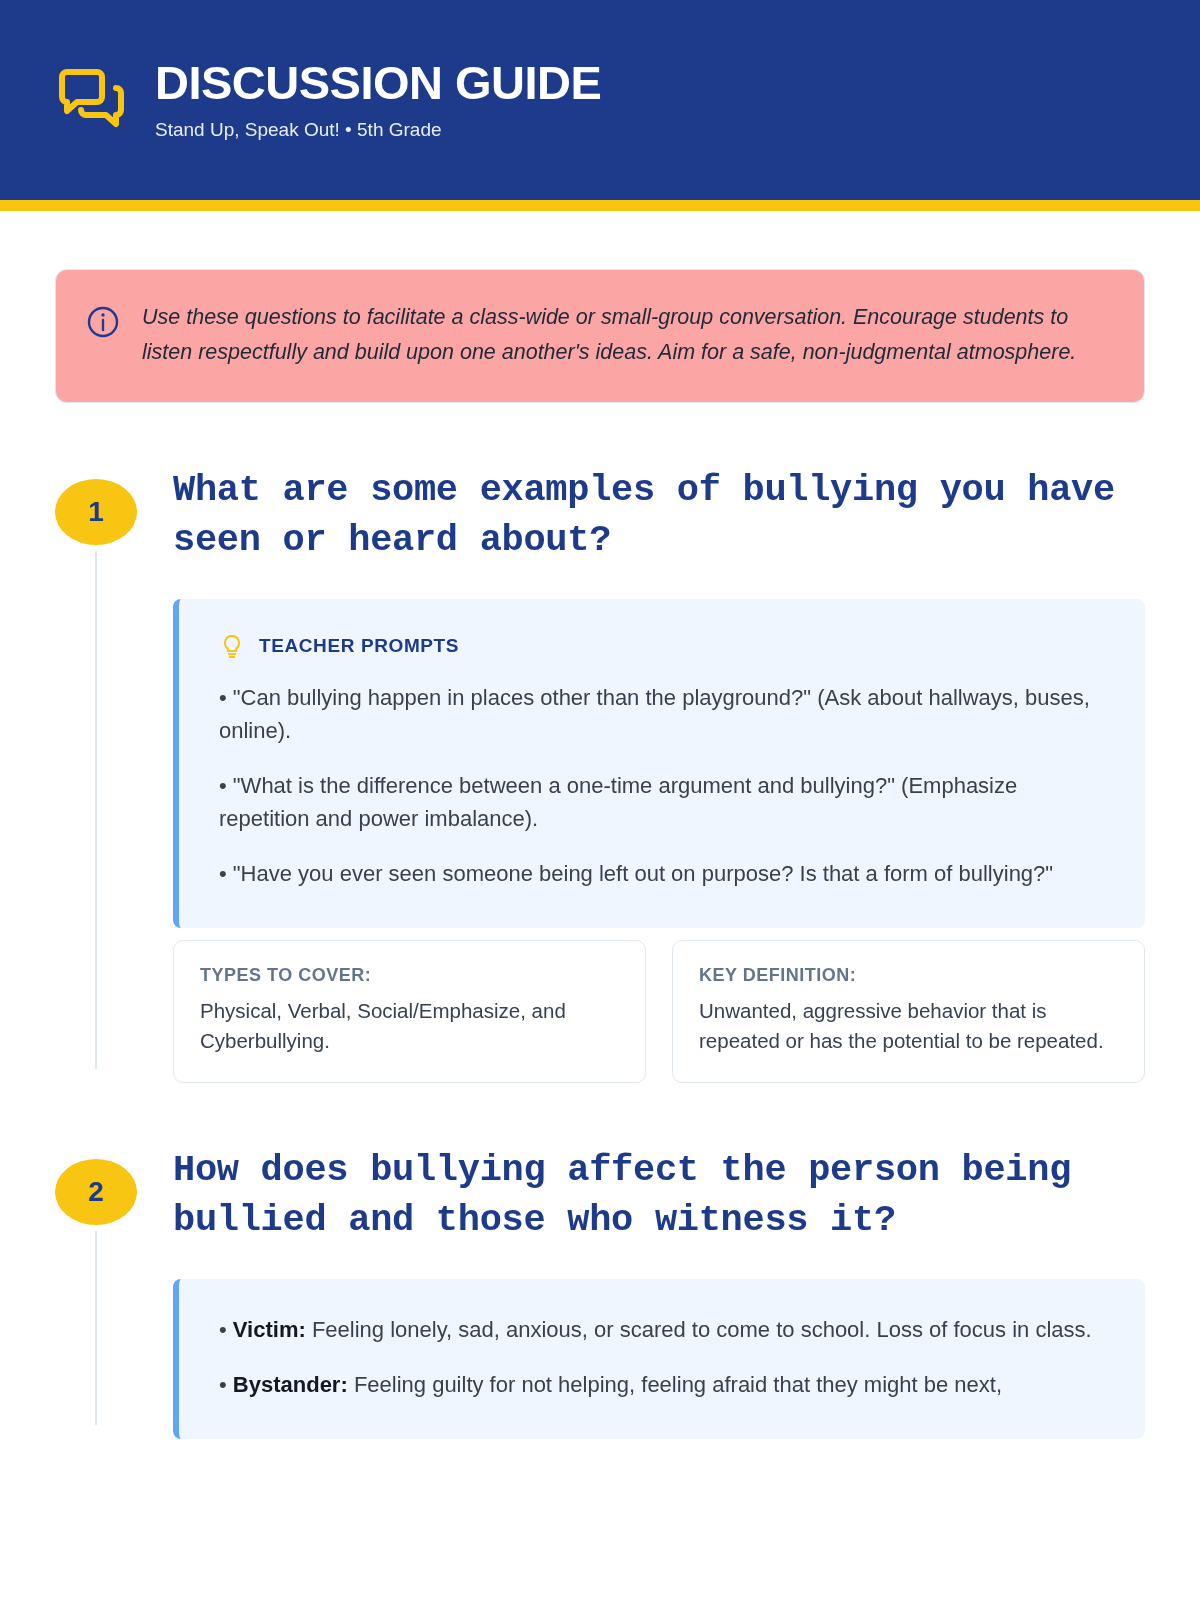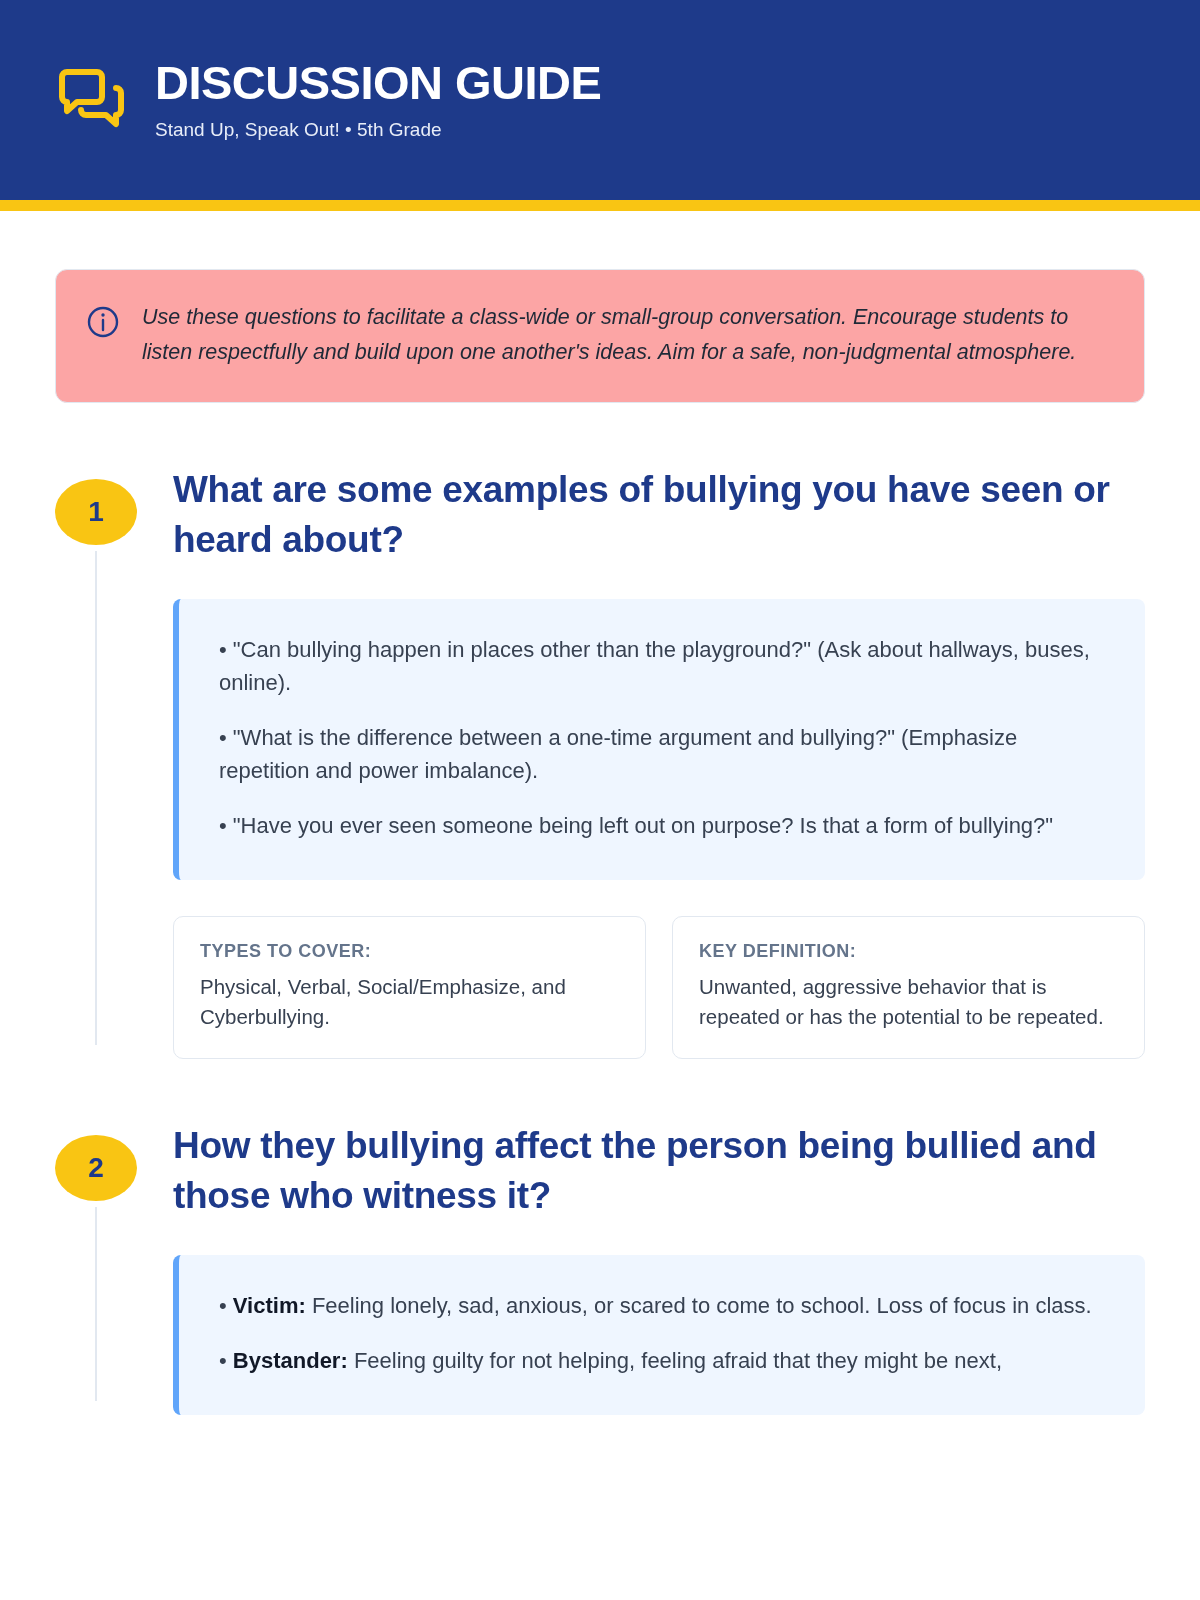--- a/index.html
+++ b/index.html
@@ -109,20 +109,21 @@
     width: 2px;
     background: #e2e8f0;
   }
   .q-title {
     font-size: 37px;
     font-weight: 700;
     color: #1e3a8a;
     line-height: 1.36;
     letter-spacing: -0.3px;
     max-width: 960px;
+    font-family: Liberation Mono, monospace;
   }
 
   
   .prompt-panel {
     margin-top: 34px;
     background: #eff6ff;
     border-left: 6px solid #60a5fa;
     border-radius: 8px;
     padding: 34px 40px 38px 40px;
   }
@@ -145,21 +146,21 @@
     color: #374151;
     margin-bottom: 22px;
   }
   .prompt-item:last-child { margin-bottom: 0; }
   .prompt-item b { color: #111827; font-weight: 700; }
 
   
   .subcards {
     display: flex;
     gap: 26px;
-    margin-top: 36px;
+    margin-top: 12px;
   }
   .subcard {
     flex: 1 1 0;
     border: 1px solid #e2e8f0;
     border-radius: 10px;
     padding: 24px 26px 26px 26px;
     background: #ffffff;
   }
   .subcard-label {
     font-size: 18px;
@@ -205,41 +206,51 @@
       </span>
       <div class="info-text">Use these questions to facilitate a class-wide or small-group conversation. Encourage students to listen respectfully and build upon one another's ideas. Aim for a safe, non-judgmental atmosphere.</div>
     </div>
 
     <div class="question">
       <div class="q-badge">1</div>
       <div class="q-rail"></div>
       <h2 class="q-title">What are some examples of bullying you have seen or heard about?</h2>
 
       <div class="prompt-panel">
+        <div class="prompt-head">
+          <span class="prompt-head-icon">
+            <svg viewBox="0 0 26 26" width="26" height="26" fill="none" stroke="#f9c513" stroke-width="2" stroke-linecap="round">
+              <path d="M13 3 a7 7 0 0 0 -4.2 12.6 v2.4 h8.4 v-2.4 A7 7 0 0 0 13 3 z"></path>
+              <line x1="9.6" y1="21" x2="16.4" y2="21"></line>
+              <line x1="10.8" y1="24" x2="15.2" y2="24"></line>
+            </svg>
+          </span>
+          <span class="prompt-head-label">TEACHER PROMPTS</span>
+        </div>
         <p class="prompt-item">• "Can bullying happen in places other than the playground?" (Ask about hallways, buses, online).</p>
         <p class="prompt-item">• "What is the difference between a one-time argument and bullying?" (Emphasize repetition and power imbalance).</p>
         <p class="prompt-item">• "Have you ever seen someone being left out on purpose? Is that a form of bullying?"</p>
       </div>
 
       <div class="subcards">
         <div class="subcard">
           <div class="subcard-label">TYPES TO COVER:</div>
           <div class="subcard-value">Physical, Verbal, Social/Emphasize, and Cyberbullying.</div>
         </div>
         <div class="subcard">
           <div class="subcard-label">KEY DEFINITION:</div>
           <div class="subcard-value">Unwanted, aggressive behavior that is repeated or has the potential to be repeated.</div>
         </div>
       </div>
     </div>
 
     <div class="question">
       <div class="q-badge">2</div>
       <div class="q-rail"></div>
-      <h2 class="q-title">How they bullying affect the person being bullied and those who witness it?</h2>
+      <h2 class="q-title">How does bullying affect the person being bullied and those who witness it?</h2>
 
       <div class="prompt-panel">
         <p class="prompt-item">
           <span>•</span>
           <b>Victim:</b>
           <span>Feeling lonely, sad, anxious, or scared to come to school. Loss of focus in class.</span>
         </p>
         <p class="prompt-item">
           <span>•</span>
           <b>Bystander:</b>

